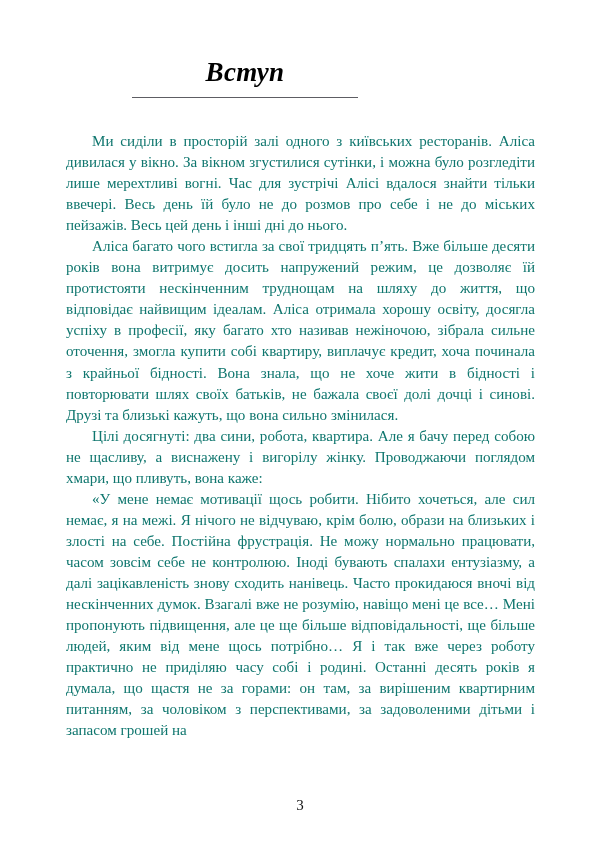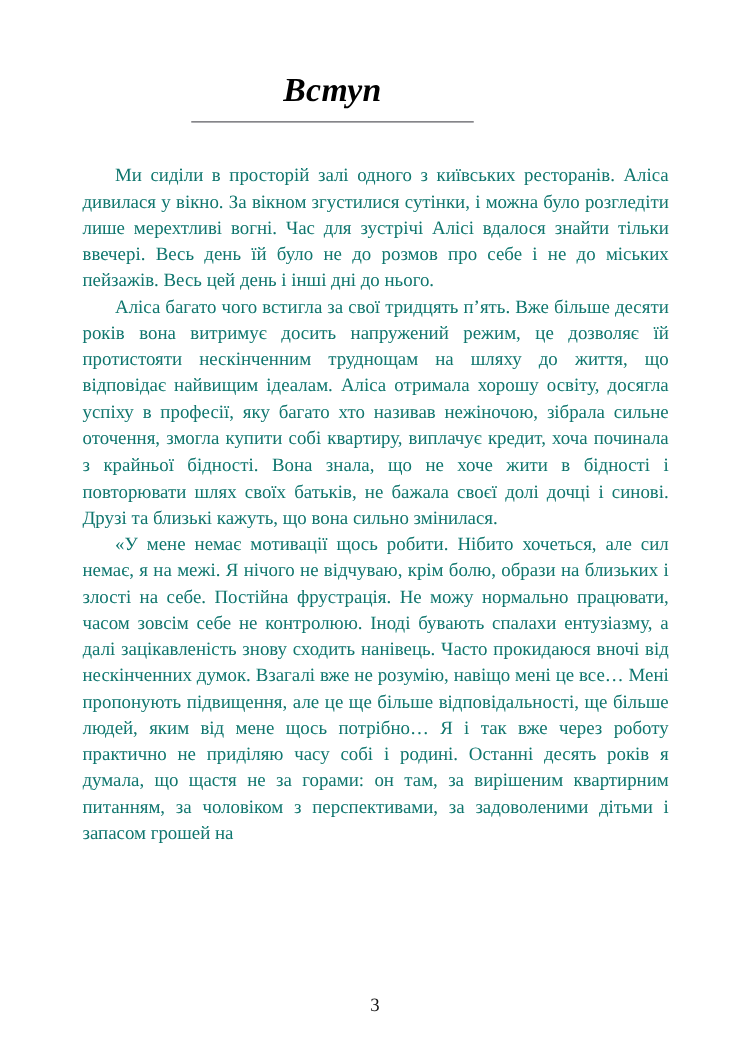--- a/index.html
+++ b/index.html
@@ -22,21 +22,20 @@
     box-sizing: border-box;
   }
 
   
   .heading-block {
     position: absolute;
     left: 0;
     top: 56px;
     width: 490px;
     text-align: center;
-    padding-left: 21px;
   }
 
   .chapter-title {
     font-family: "Liberation Serif", "DejaVu Serif", serif;
     font-weight: bold;
     font-style: italic;
     font-size: 27px;
     line-height: 32px;
     letter-spacing: 0.3px;
     color: #000000;
@@ -98,18 +97,19 @@
 <div class="page">
 
   <div class="heading-block">
     <h1 class="chapter-title">Вступ</h1>
     <hr class="title-rule">
   </div>
 
   <div class="body-text">
     <p>Ми сиділи в просторій залі одного з київських ресторанів. Аліса дивилася у вікно. За вікном згустилися сутінки, і можна було розгледіти лише мерехтливі вогні. Час для зустрічі Алісі вдалося знайти тільки ввечері. Весь день їй було не до розмов про себе і не до міських пейзажів. Весь цей день і інші дні до нього.</p>
     <p>Аліса багато чого встигла за свої тридцять п’ять. Вже більше десяти років вона витримує досить напружений режим, це дозволяє їй протистояти нескінченним труднощам на шляху до життя, що відповідає найвищим ідеалам. Аліса отримала хорошу освіту, досягла успіху в професії, яку багато хто називав нежіночою, зібрала сильне оточення, змогла купити собі квартиру, виплачує кредит, хоча починала з крайньої бідності. Вона знала, що не хоче жити в бідності і повторювати шлях своїх батьків, не бажала своєї долі дочці і синові. Друзі та близькі кажуть, що вона сильно змінилася.</p>
+    <p>Цілі досягнуті: два сини, робота, квартира. Але я бачу перед собою не щасливу, а виснажену і вигорілу жінку. Проводжаючи поглядом хмари, що пливуть, вона каже:</p>
     <p class="clipped">«У мене немає мотивації щось робити. Нібито хочеться, але сил немає, я на межі. Я нічого не відчуваю, крім болю, образи на близьких і злості на себе. Постійна фрустрація. Не можу нормально працювати, часом зовсім себе не контролюю. Іноді бувають спалахи ентузіазму, а далі зацікавленість знову сходить нанівець. Часто прокидаюся вночі від нескінченних думок. Взагалі вже не розумію, навіщо мені це все… Мені пропонують підвищення, але це ще більше відповідальності, ще більше людей, яким від мене щось потрібно… Я і так вже через роботу практично не приділяю часу собі і родині. Останні десять років я думала, що щастя не за горами: он там, за вирішеним квартирним питанням, за чоловіком з перспективами, за задоволеними дітьми і запасом грошей на</p>
   </div>
 
   <div class="page-number">3</div>
 
 </div>
 
 </body></html>

